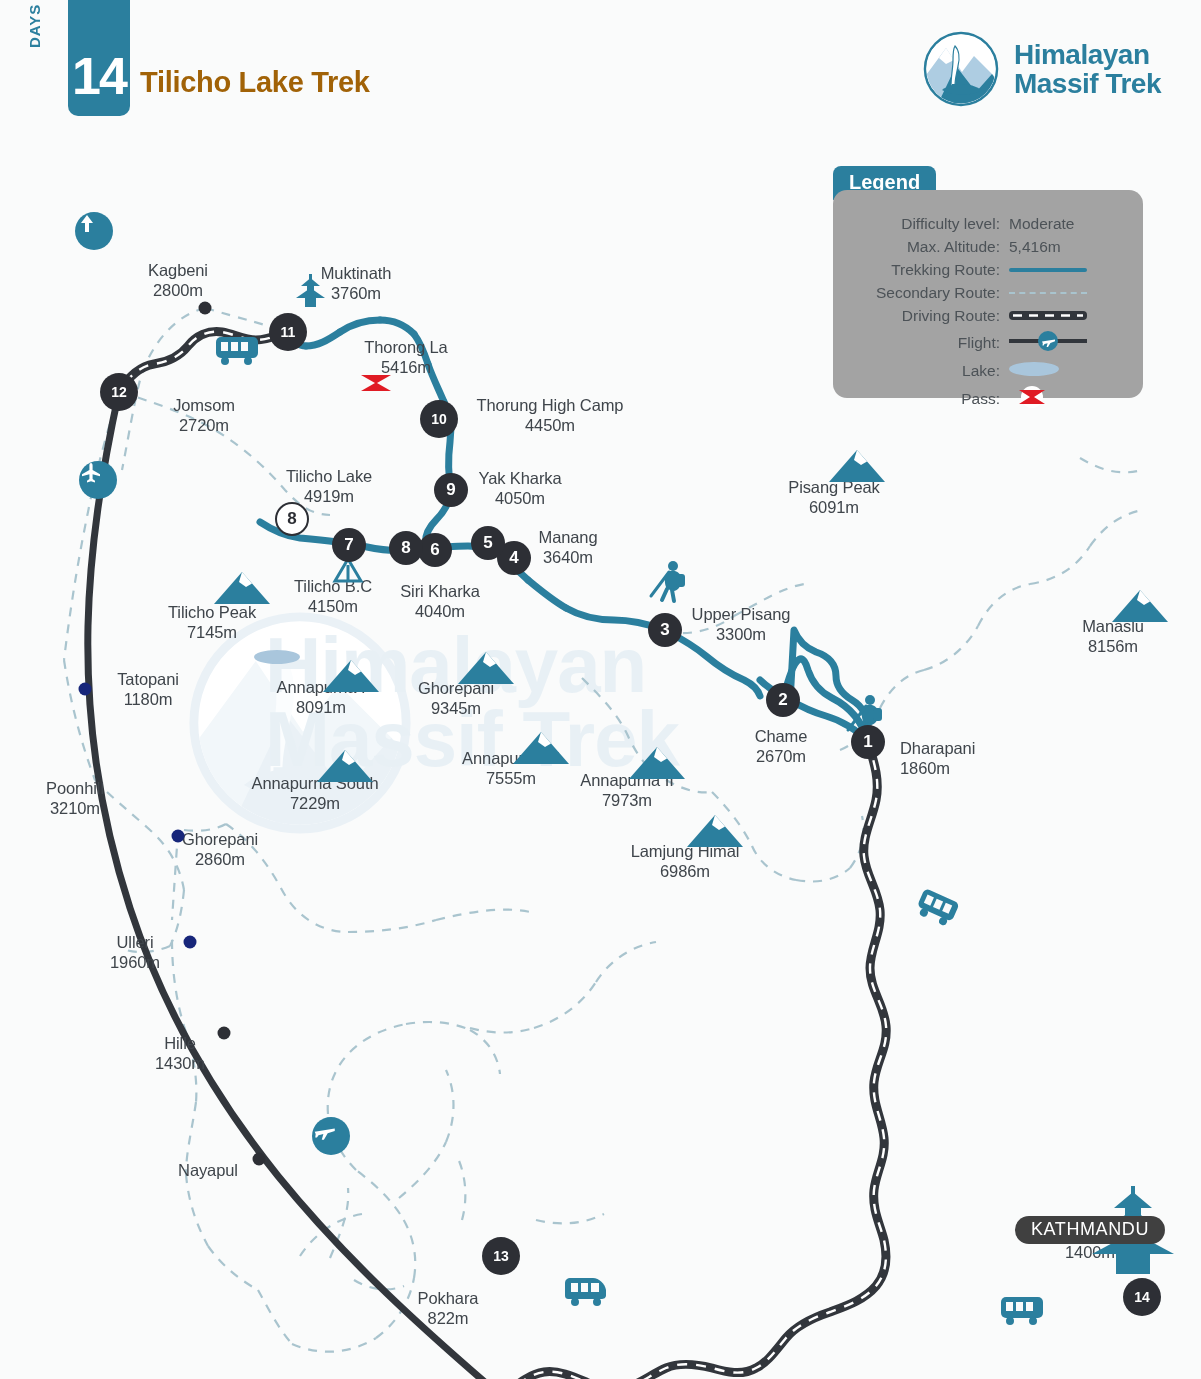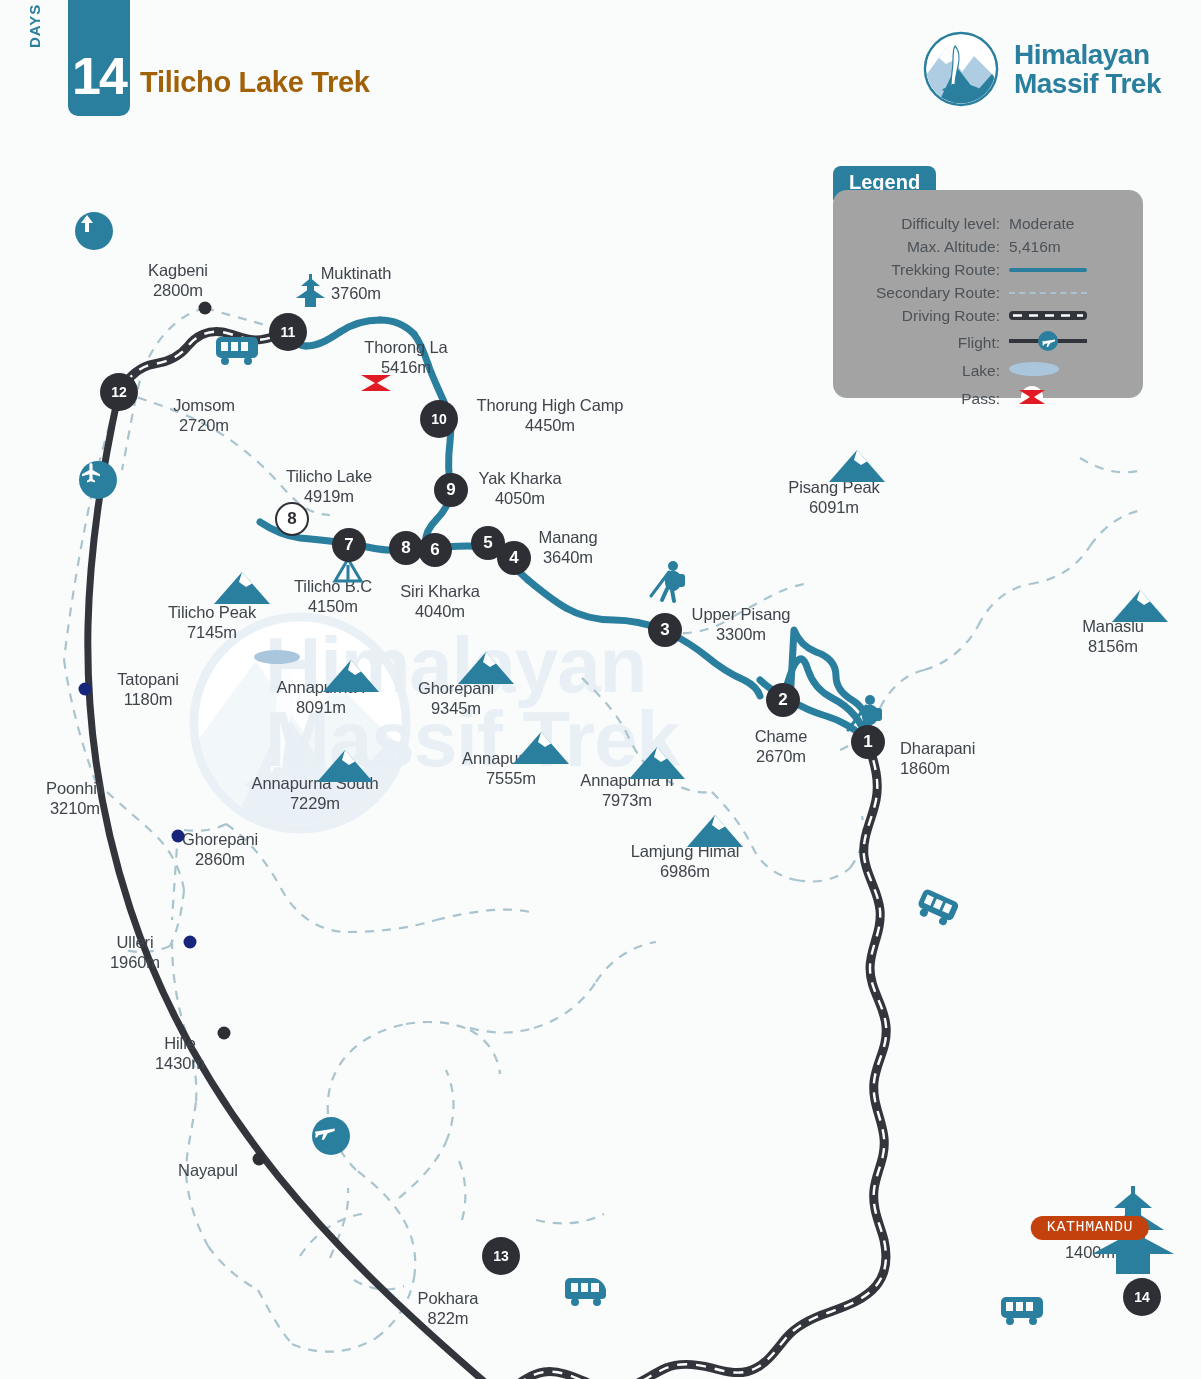--- a/index.html
+++ b/index.html
@@ -97,22 +97,22 @@
   }
   .poi-dot {
     position:absolute; width:13px; height:13px; border-radius:50%;
     transform:translate(-50%,-50%); z-index:20;
   }
   .poi-dot.dark { background:#2d2f35; }
   .poi-dot.blue { background:#17267a; }
   .icon-abs { position:absolute; transform:translate(-50%,-50%); z-index:22; }
   #kathmandu-pill {
     position:absolute; transform:translateX(-50%);
-    background:#c2410c; color:#fff; border-radius:14px;
-    padding:3px 16px 4px; font-size:15px; letter-spacing:0.6px; z-index:24;font-family:Liberation Mono, monospace;
+    background:#404040; color:#fff; border-radius:14px;
+    padding:3px 16px 4px; font-size:18px; letter-spacing:0.6px; z-index:24;
   }
 </style>
 </head>
 <body>
 
 <div id="header">
   <div id="days-word">DAYS</div>
   <div id="days-badge">
     <span class="num">14</span>
   </div>

